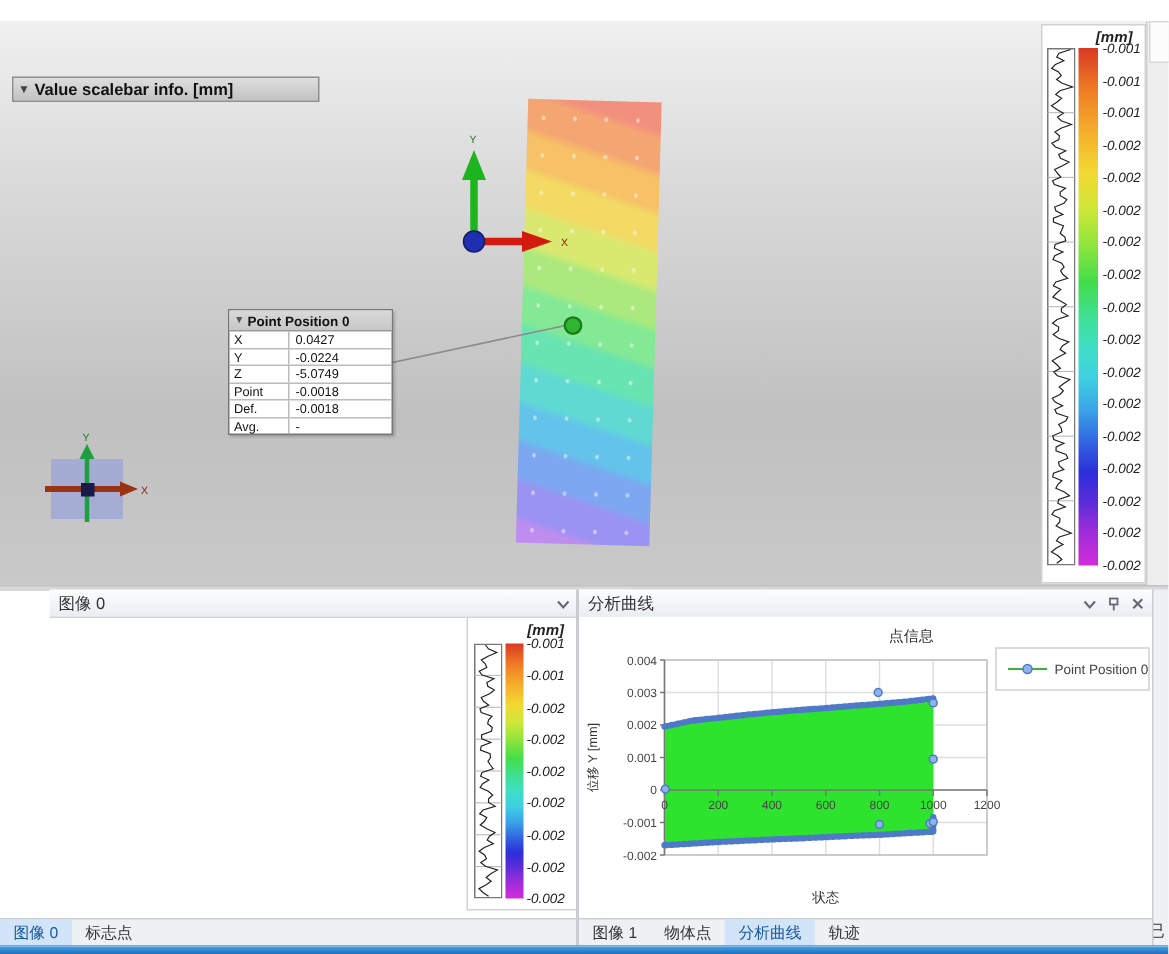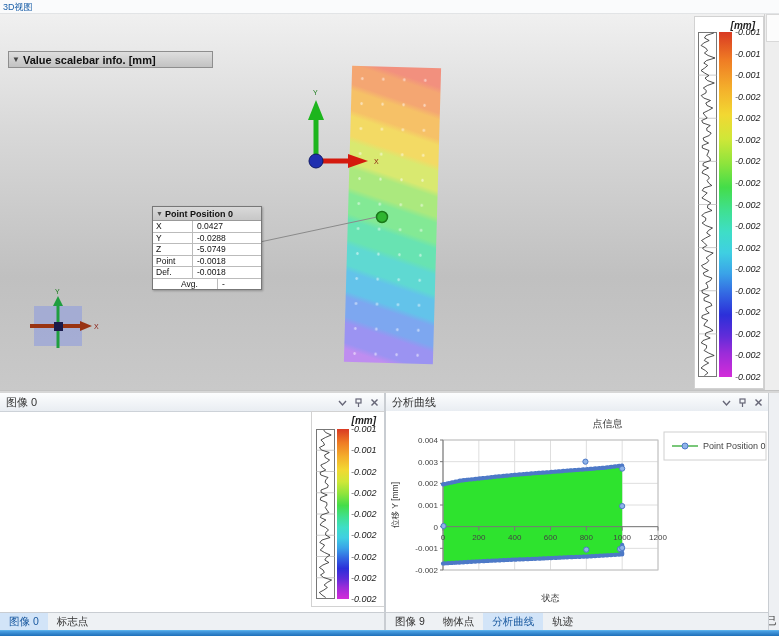--- a/index.html
+++ b/index.html
@@ -33,21 +33,21 @@
       #bf8df0 96%,#bf8df0 100%);
     background-size:21px 25px,100% 100%;}
 
   
   .ptable{width:108px;background:#fff;border:1px solid #777;font-size:8.5px;color:#111;
           box-shadow:1px 1px 2px rgba(0,0,0,.25);}
   .ptable .hdr{background:linear-gradient(#d9d9d9,#c7c7c7);border-bottom:1px solid #999;
           font-weight:bold;font-size:9px;display:flex;align-items:center;height:13px;}
   .ptable .hdr .tri{font-size:7px;color:#555;margin:0 2px 0 3px;}
   .ptable .trow{display:flex;height:10.5px;border-bottom:1px solid #bbb;}
-  .ptable .trow:last-child{border-bottom:none;padding-left:25px;}
+  .ptable .trow:last-child{border-bottom:none;}
   .ptable .tlabel{width:36px;border-right:1px solid #bbb;padding-left:3px;}
   .ptable .tvalue{flex:1;padding-left:4px;}
 
   
   .sbpanel{background:#fff;border:1px solid #d2d2d2;}
   .sbunit{position:absolute;top:3px;right:8px;font-size:10px;font-style:italic;color:#222;font-weight:bold;}
   .sbbar{position:absolute;background:linear-gradient(180deg,
      #d93a23 0%,#ef7b24 8%,#f4ad2b 16%,#f2d832 24%,#cfe738 31%,#8fe43c 38%,
      #44dd49 45%,#3fe093 52%,#3edec7 58%,#3fcfe2 64%,#3aa3e8 70%,#3366e2 76%,
      #2c2fd9 82%,#5f2cd9 88%,#9a2cd9 93%,#d32cd9 100%);}
@@ -67,23 +67,20 @@
   .vsplit{left:384px;top:393px;width:2px;height:237px;background:#c9cdd2;}
   .statusbar{left:0;top:630px;width:779px;height:6px;
      background:linear-gradient(#4aa0e4,#1565b0);border-top:1px solid #5ab0ea;}
   .rightstrip{left:768px;top:393px;width:11px;height:237px;background:#eef0f3;border-left:1px solid #c9cdd2;overflow:hidden;}
 </style>
 </head>
 <body>
 
 <div class="root">
 
-  <div class="abs topbar">
-    <div class="abs viewtab">3D视图</div>
-  </div>
 
   <div class="abs viewport">
     <div class="abs stagehdr">
       <span class="tri">▼</span>
       <span>Value scalebar info. [mm]</span>
     </div>
 
     <div class="abs specimen"></div>
 
     <svg class="abs" style="left:0;top:0;width:764px;height:376px;pointer-events:none;">
@@ -119,21 +116,21 @@
         <span class="tri">▼</span>
         <span>Point Position 0</span>
       </div>
       <div>
           <div class="trow">
             <div class="tlabel">X</div>
             <div class="tvalue">0.0427</div>
           </div>
           <div class="trow">
             <div class="tlabel">Y</div>
-            <div class="tvalue">-0.0288</div>
+            <div class="tvalue">-0.0224</div>
           </div>
           <div class="trow">
             <div class="tlabel">Z</div>
             <div class="tvalue">-5.0749</div>
           </div>
           <div class="trow">
             <div class="tlabel">Point</div>
             <div class="tvalue">-0.0018</div>
           </div>
           <div class="trow">
@@ -181,21 +178,21 @@
           <span class="sblabel" style="top: 340px; left: 0px;">-0.002</span>
         </div>
     </div>
   </div>
   <div class="abs vscroll">
       <div class="box"></div>
     </div>
 
   <div class="abs hsplit"></div>
 
-  <div class="abs" style="left:0;top:393px;width:384px;height:237px;">
+  <div class="abs" style="left:0;top:393px;width:384px;height:237px;padding-left:33px;">
     <div class="titlebar">
       <span class="cap">图像 0</span>
       <span class="ticons">
         <svg class="ticon" viewBox="0 0 11 11">
             <polyline points="2,4 5.5,8 9,4" fill="none" stroke="#667" stroke-width="1.4"></polyline>
           </svg>
         <svg class="ticon" viewBox="0 0 11 11">
             <rect x="3" y="2" width="5" height="4" fill="none" stroke="#667" stroke-width="1.2"></rect>
             <line x1="5.5" y1="6" x2="5.5" y2="10" stroke="#667" stroke-width="1.2"></line>
           </svg>
@@ -316,21 +313,21 @@
         <circle cx="236.16666666666669" cy="136.89999999999998" r="2.6" fill="#8fb3e8" stroke="#4d79c7" stroke-width="1"></circle>
         <text x="221.5" y="16" font-size="10" fill="#333" text-anchor="middle" font-family="Liberation Sans,sans-serif">点信息</text>
         <text x="164.5" y="190" font-size="9" fill="#333" text-anchor="middle" font-family="Liberation Sans,sans-serif">状态</text>
         <text x="0" y="0" font-size="8.5" fill="#333" text-anchor="middle" transform="translate(12,94) rotate(-90)" font-family="Liberation Sans,sans-serif">位移 Y [mm]</text>
         <rect x="278" y="21" width="102" height="28" fill="#fff" stroke="#d0d0d0" stroke-width="1"></rect>
         <line x1="286" y1="35" x2="312" y2="35" stroke="#3faf3f" stroke-width="1.4"></line>
         <circle cx="299" cy="35" r="3" fill="#8fb3e8" stroke="#4d79c7" stroke-width="1"></circle>
         <text x="317" y="38" font-size="9" fill="#444" font-family="Liberation Sans,sans-serif">Point Position 0</text>
       </svg>
     <div class="abs tabrow" style="left:0;top:219px;width:382px;height:18px;">
-        <div class="tab">图像 9</div>
+        <div class="tab">图像 1</div>
         <div class="tab">物体点</div>
         <div class="tab active">分析曲线</div>
         <div class="tab">轨迹</div>
       </div>
   </div>
 
   <div class="abs rightstrip">
     <div class="abs" style="left:-3px;top:221px;font-size:10.5px;color:#333;">已</div>
   </div>
 

